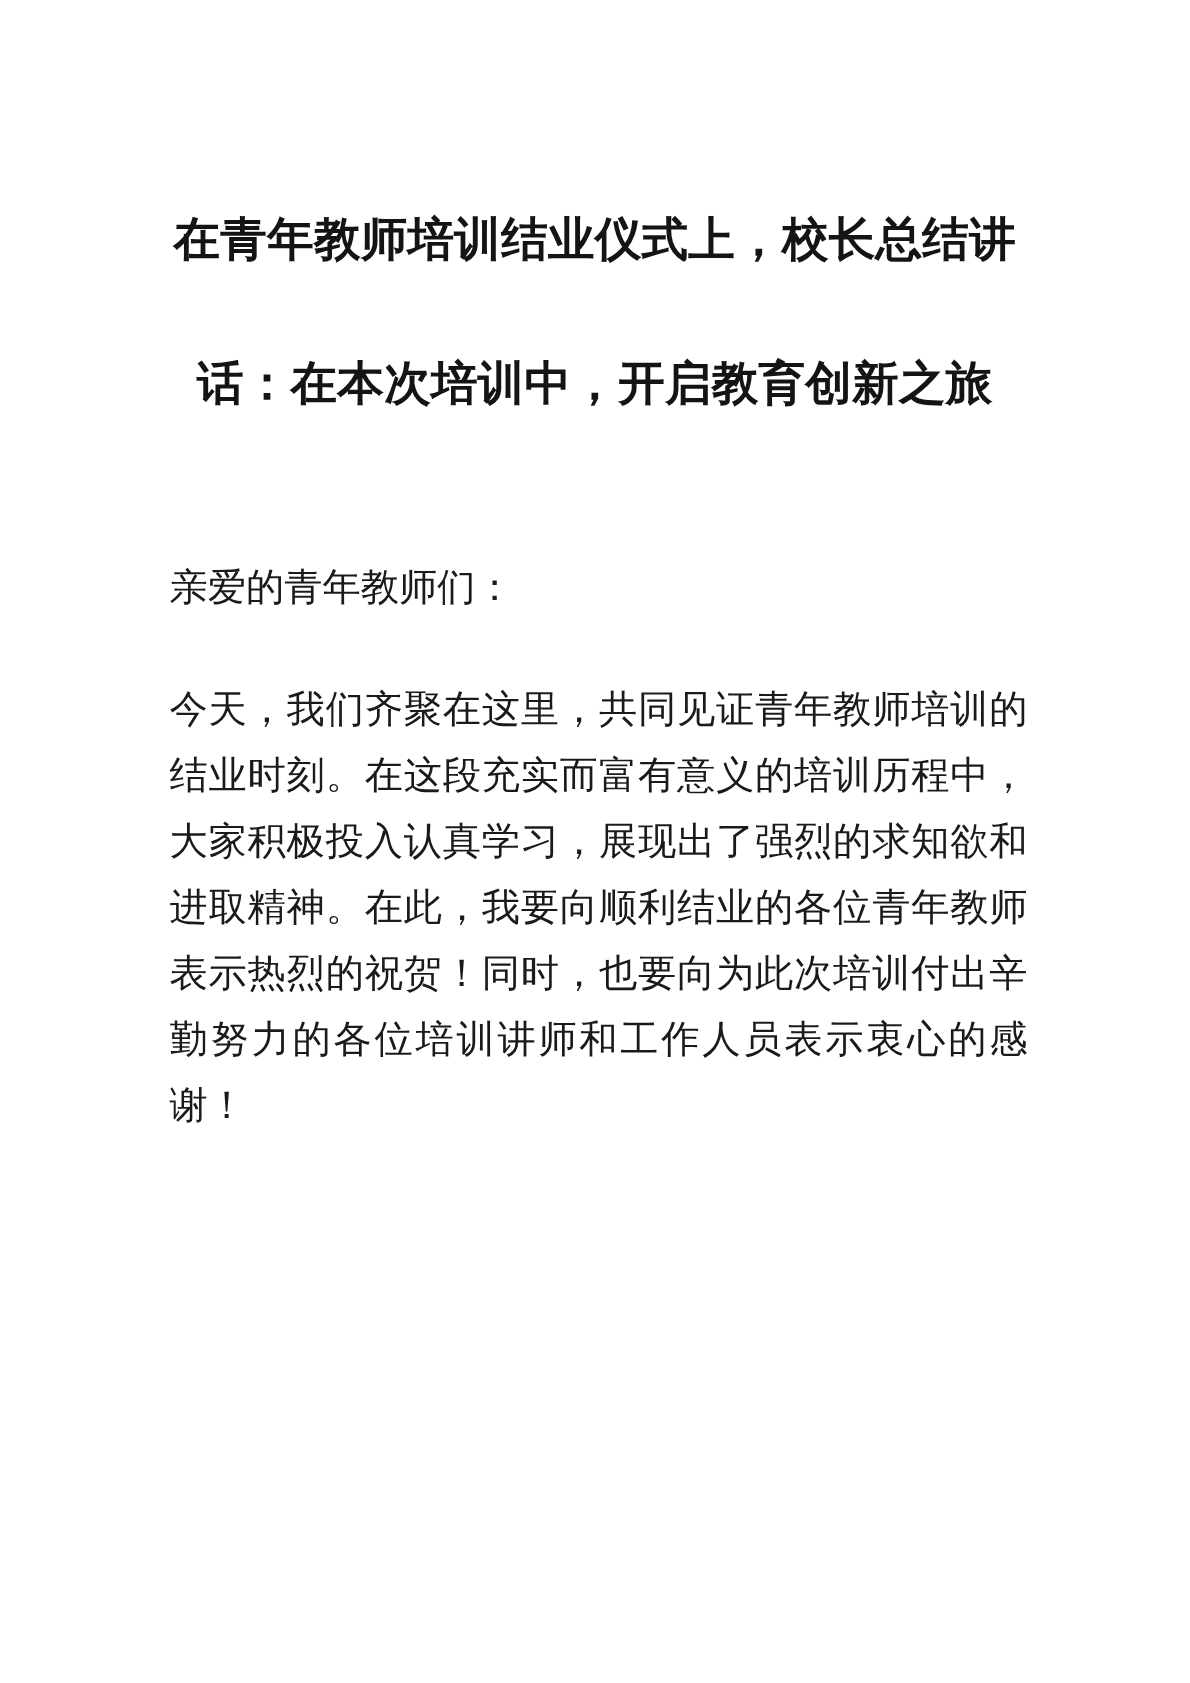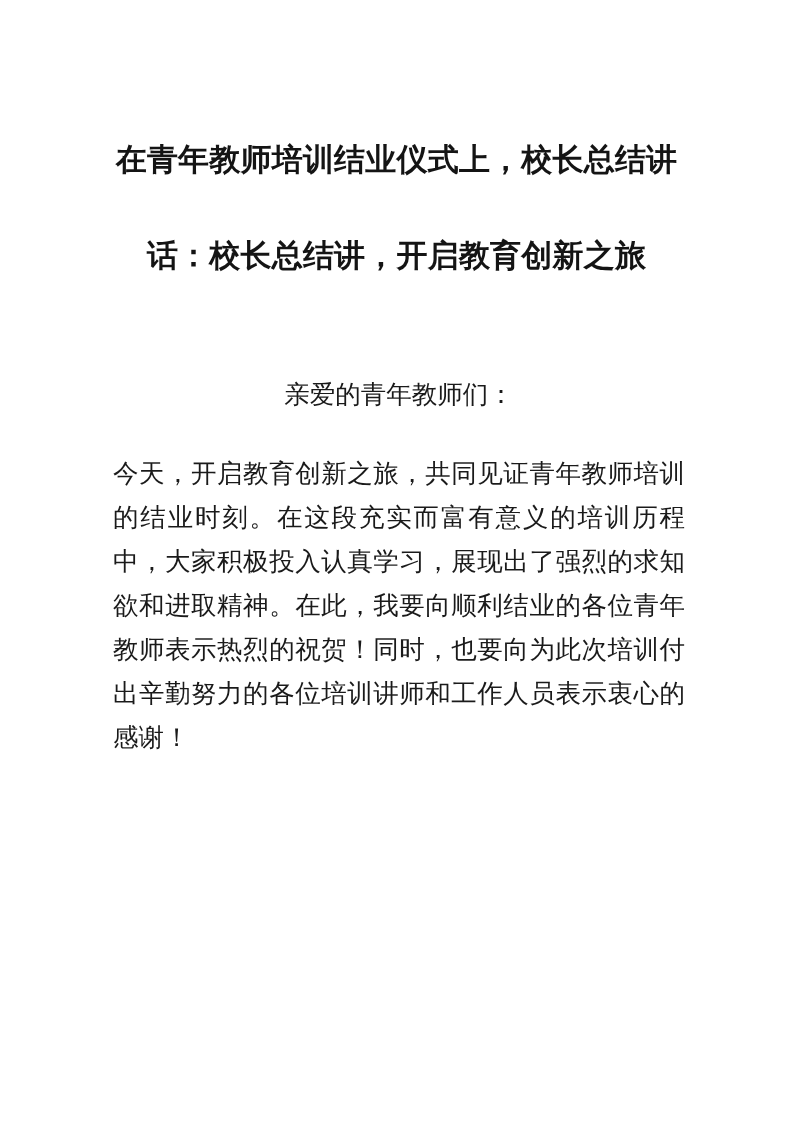--- a/index.html
+++ b/index.html
@@ -64,31 +64,32 @@
     text-justify: inter-character;
     word-break: break-all;
   }
 
   .para:last-child {
     margin-bottom: 0;
   }
 
   
   .para.short {
-    text-align: center;
+    text-align: left;
+    font-family: Liberation Mono, monospace;
   }
 </style>
 </head>
 <body>
 
 <div class="page">
 
   <div class="doc-title">
     <span class="title-line">在青年教师培训结业仪式上，校长总结讲</span>
-    <span class="title-line">话：校长总结讲，开启教育创新之旅</span>
+    <span class="title-line">话：在本次培训中，开启教育创新之旅</span>
   </div>
 
   <div class="doc-body">
     <p class="para short">亲爱的青年教师们：</p>
-    <p class="para">今天，开启教育创新之旅，共同见证青年教师培训的结业时刻。在这段充实而富有意义的培训历程中，大家积极投入认真学习，展现出了强烈的求知欲和进取精神。在此，我要向顺利结业的各位青年教师表示热烈的祝贺！同时，也要向为此次培训付出辛勤努力的各位培训讲师和工作人员表示衷心的感谢！</p>
+    <p class="para">今天，我们齐聚在这里，共同见证青年教师培训的结业时刻。在这段充实而富有意义的培训历程中，大家积极投入认真学习，展现出了强烈的求知欲和进取精神。在此，我要向顺利结业的各位青年教师表示热烈的祝贺！同时，也要向为此次培训付出辛勤努力的各位培训讲师和工作人员表示衷心的感谢！</p>
   </div>
 
 </div>
 
 </body></html>

